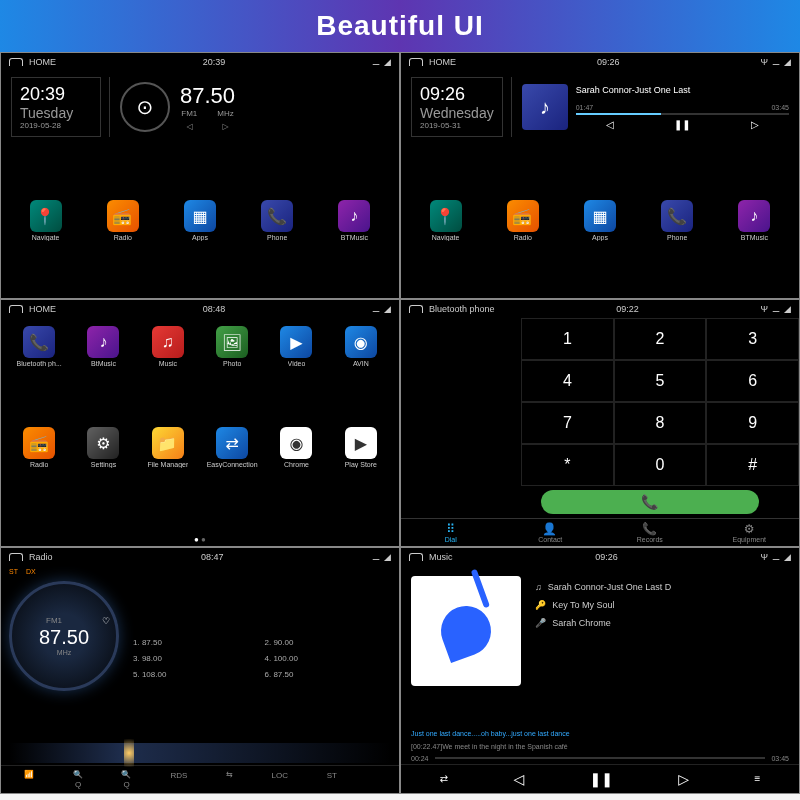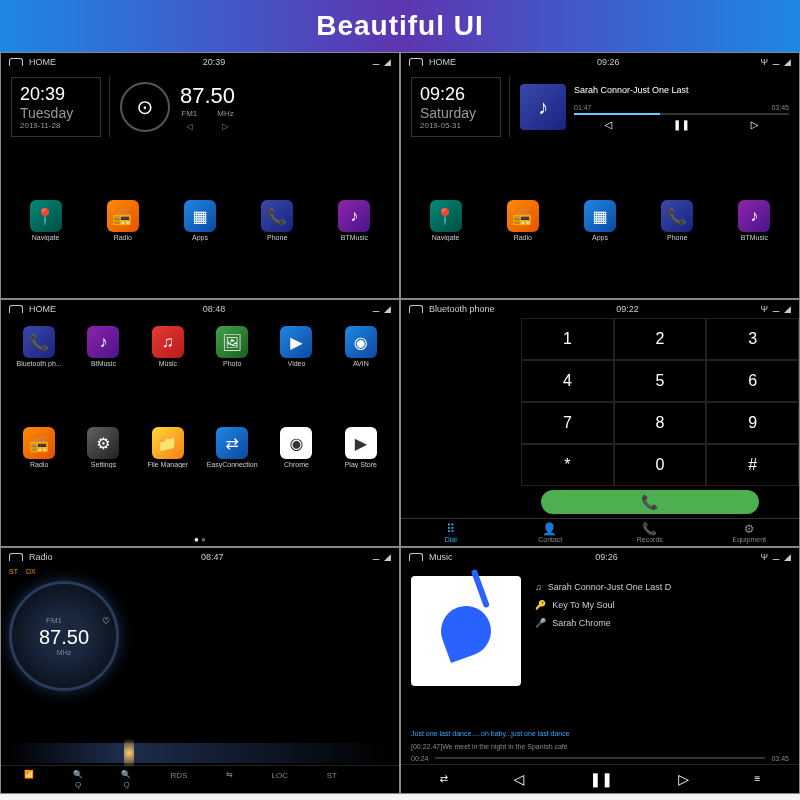--- a/index.html
+++ b/index.html
@@ -107,21 +107,21 @@
     <span>20:39</span>
     <div class="sb-right">
           <span class="ico">⚊</span>
           <span class="ico">◢</span>
         </div>
   </div>
   <div class="home-main">
     <div class="clock-box">
       <div class="clock-time">20:39</div>
       <div class="clock-day">Tuesday</div>
-      <div class="clock-date">2019-11-28</div>
+      <div class="clock-date">2019-05-28</div>
     </div>
     <div class="radio-box">
       <div class="antenna-circle">
             <span style="font-size:20px">⊙</span>
           </div>
       <div class="freq-box">
         <div class="freq-val">87.50</div>
         <div class="freq-band">
               <span>FM1</span>
               <span>MHz</span>
@@ -166,21 +166,21 @@
     <span>09:26</span>
     <div class="sb-right">
           <span class="ico">Ψ</span>
           <span class="ico">⚊</span>
           <span class="ico">◢</span>
         </div>
   </div>
   <div class="home-main">
     <div class="clock-box">
       <div class="clock-time">09:26</div>
-      <div class="clock-day">Saturday</div>
+      <div class="clock-day">Wednesday</div>
       <div class="clock-date">2019-05-31</div>
     </div>
     <div class="music-widget">
       <div class="music-art">♪</div>
       <div class="music-info">
         <div class="music-title">Sarah Connor-Just One Last</div>
         <div class="music-times">
               <span>01:47</span>
               <span>03:45</span>
             </div>
@@ -338,20 +338,28 @@
       </div>
   <div class="radio-main">
     <div class="dial">
       <div style="display:flex;gap:40px;width:100%;justify-content:space-between;padding:0 14px">
             <span class="dial-band">FM1</span>
             <span style="font-size:9px">♡</span>
           </div>
       <div class="dial-freq">87.50</div>
       <div class="dial-unit">MHz</div>
     </div>
+    <div class="presets" id="p5-presets">
+          <div class="preset">1. 87.50</div>
+          <div class="preset">2. 90.00</div>
+          <div class="preset">3. 98.00</div>
+          <div class="preset">4. 100.00</div>
+          <div class="preset">5. 108.00</div>
+          <div class="preset">6. 87.50</div>
+        </div>
   </div>
   <div class="freq-scale">
         <div class="scale-marker"></div>
       </div>
   <div class="radio-btns" id="p5-btns">
         <div class="rbtn">
           <span>📶</span>
           <span></span>
         </div>
         <div class="rbtn">

